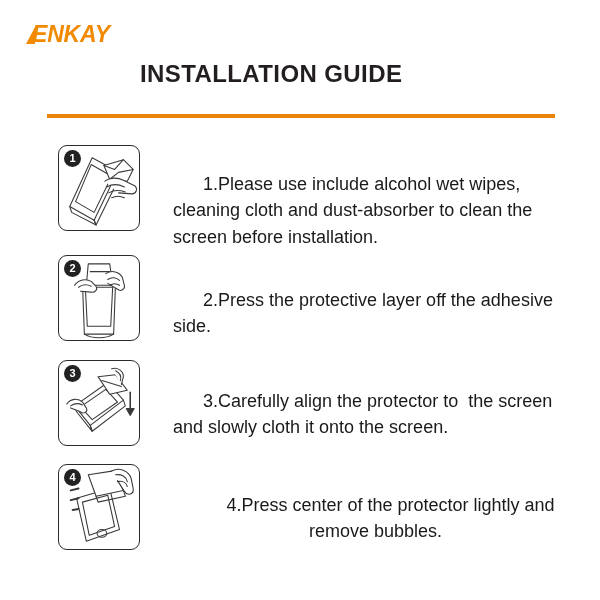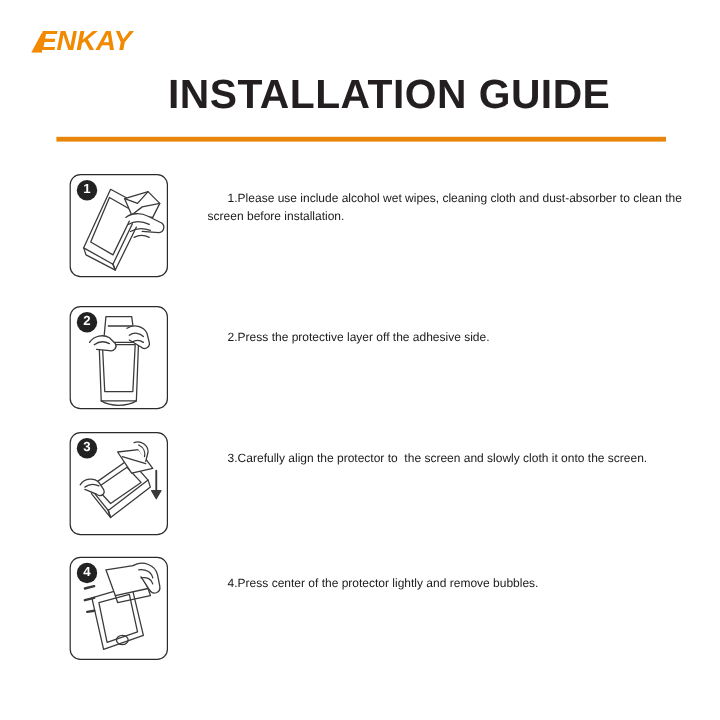--- a/index.html
+++ b/index.html
@@ -43,21 +43,21 @@
     letter-spacing: -0.2px;
     color: #F18A00;
     line-height: 1;
   }
 
   
   .title {
     position: absolute;
     left: 140px;
     top: 60px;
-    font-size: 34px;
+    font-size: 24px;
     font-weight: bold;
     letter-spacing: 0.4px;
     color: #231f20;
     line-height: 1.15;
     white-space: nowrap;
   }
 
   .divider {
     position: absolute;
     left: 47px;
@@ -107,21 +107,21 @@
     font-size: 11px;
     font-weight: bold;
     line-height: 17px;
     text-align: center;
     z-index: 3;
   }
 
   .step-text {
     margin-left: 16px;
     margin-right: 22px;
-    font-size: 10px;
+    font-size: 18px;
     line-height: 1.48;
     color: #1a1a1a;
     padding-top: 6px;
     white-space: pre-wrap;
     text-indent: 0;
   }
   .step-num {
     display: inline;
   }
   .step-body {

